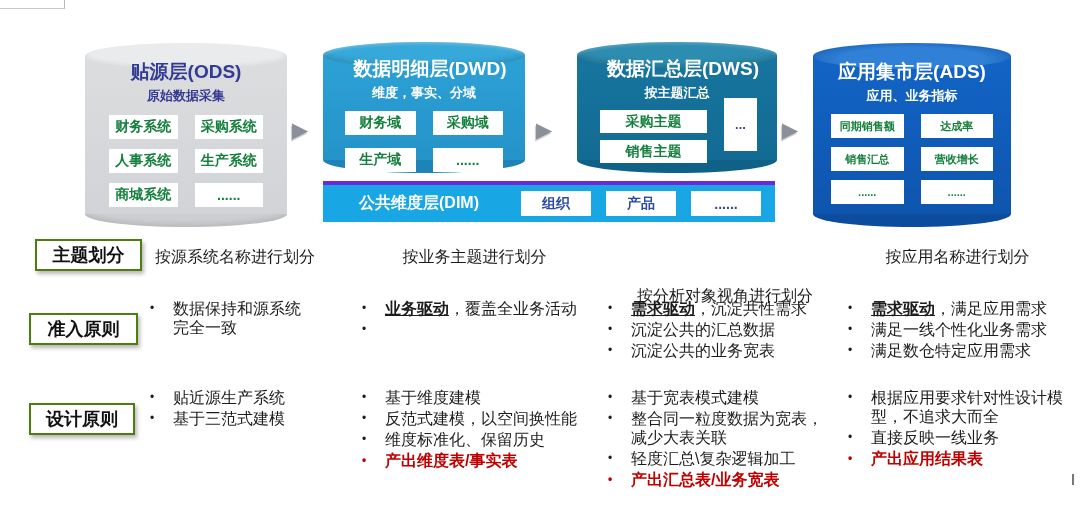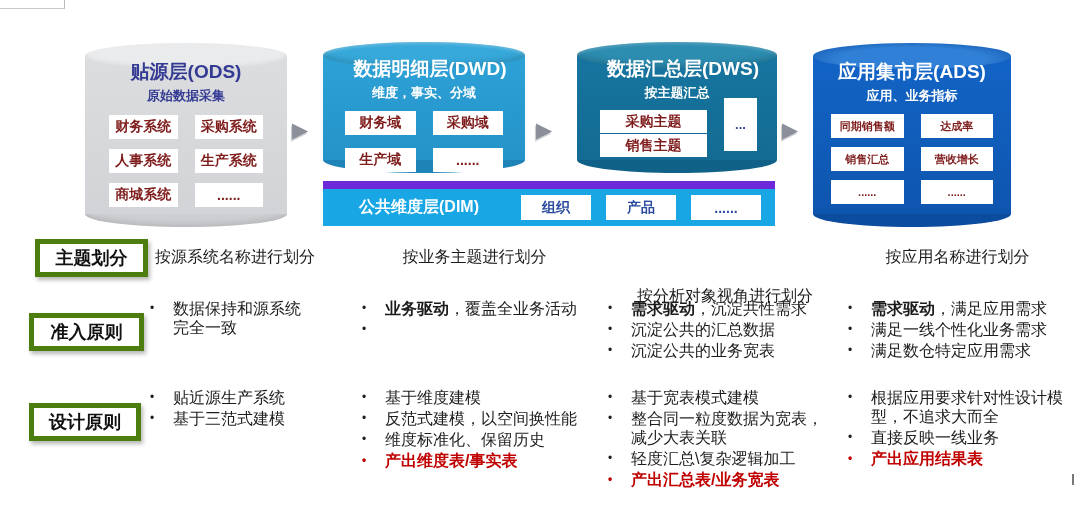--- a/index.html
+++ b/index.html
@@ -32,44 +32,44 @@
   .ads .cap{background:radial-gradient(ellipse at 50% 62%,#2f80d6 52%,#0d4fa6 100%);}
   .ads .body{background:linear-gradient(180deg,#1264c6,#0e55ae);}
   .ads .base{background:#0c4c9e;}
 
   .cyl-title{font-size:19px;font-weight:700;color:#fff;margin-top:16px;white-space:nowrap;}
   .ods .cyl-title,.ods .cyl-sub{color:#333a93;}
   .cyl-sub{font-size:13px;font-weight:700;color:#fff;margin-top:2px;}
   .dwd .cyl-title,.dws .cyl-title{margin-top:14px;padding-left:12px;}
 
   .wbox{background:#fff;display:flex;align-items:center;justify-content:center;
-        font-weight:700;font-size:14px;color:#7f1d1d;height:24px;white-space:nowrap;}
+        font-weight:700;font-size:14px;color:#15803d;height:24px;white-space:nowrap;}
   .grid2{display:grid;grid-template-columns:repeat(2,1fr);column-gap:17px;row-gap:10px;margin:10px 24px 0;}
   .dwd .grid2{margin:9px 22px 0;row-gap:13px;}
   .ads .grid2{margin:9px 18px 0;row-gap:9px;}
   .ads .wbox{font-size:11px;}
-  .dws-list{display:flex;flex-direction:column;gap:1px;margin:8px 70px 0 23px;}
+  .dws-list{display:flex;flex-direction:column;gap:7px;margin:8px 70px 0 23px;}
   .dws-list .wbox{height:23px;}
   .dws-more{position:absolute;right:20px;top:56px;width:33px;height:53px;background:#fff;z-index:3;
             display:flex;align-items:center;justify-content:center;font-weight:700;color:#3a3f99;font-size:13px;}
 
   
   .dim-bar{position:absolute;left:323px;top:181px;width:452px;height:37px;background:#18a7e4;
-           border-top:8px solid #6d28d9;display:flex;align-items:center;z-index:4;}
+           border-top:4px solid #6d28d9;display:flex;align-items:center;z-index:4;}
   .dim-title{color:#fff;font-weight:700;font-size:16px;margin-left:36px;white-space:nowrap;}
   .dim-boxes{display:flex;gap:15px;margin-left:auto;margin-right:14px;}
   .dim-boxes .wbox{width:70px;height:25px;color:#2b4b9e;}
 
   
   .arrow{position:absolute;top:118px;font-size:21px;color:#8a8f99;
          text-shadow:-1px 2px 1px rgba(125,130,140,.45);z-index:5;}
   .a1{left:292px;}.a2{left:536px;}.a3{left:782px;}
 
   
-  .rowlabel{position:absolute;background:#fff;border:5px solid #4d7c0f;
+  .rowlabel{position:absolute;background:#fff;border:2px solid #4d7c0f;
             box-shadow:2px 3px 4px rgba(0,0,0,.28);font-weight:700;font-size:18px;color:#111;
             text-align:center;padding:2px 0;}
   .l1{left:35px;top:239px;width:103px;}
   .l2{left:29px;top:313px;width:105px;}
   .l3{left:29px;top:403px;width:102px;}
 
   .division{position:absolute;top:247px;font-size:16px;color:#1c1c1c;text-align:center;white-space:nowrap;}
   .d-ods{left:145px;width:180px;}
   .d-dwd{left:362px;width:225px;}
   .d-dws{left:605px;width:240px;margin-top:39px;}
@@ -79,21 +79,21 @@
   .r-adm{top:299px;}
   .r-des{top:388px;}
   .c-ods{left:150px;}
   .c-dwd{left:362px;}
   .c-dws{left:608px;}
   .c-ads{left:848px;}
   .li{display:flex;}
   .dot{width:9px;flex:none;font-size:12px;line-height:19px;color:#1c1c1c;margin-right:14px;}
   .txt{font-size:16px;line-height:19px;color:#1c1c1c;max-width:200px;}
   .c-ods .txt{max-width:140px;}
-  .txt b{font-weight:700;}
+  .txt b{font-weight:700;text-decoration:underline;}
   .li.red .dot,.li.red .txt{color:#c00000;font-weight:700;}
 
   
   .corner-artifact{position:absolute;left:0;top:0;width:64px;height:8px;
                    border-right:1px solid #b8b8b8;border-bottom:1px solid #c6c6c6;}
   .cursor-artifact{position:absolute;left:1072px;top:474px;width:2px;height:11px;background:#777;}
 </style>
 </head>
 <body>
 

